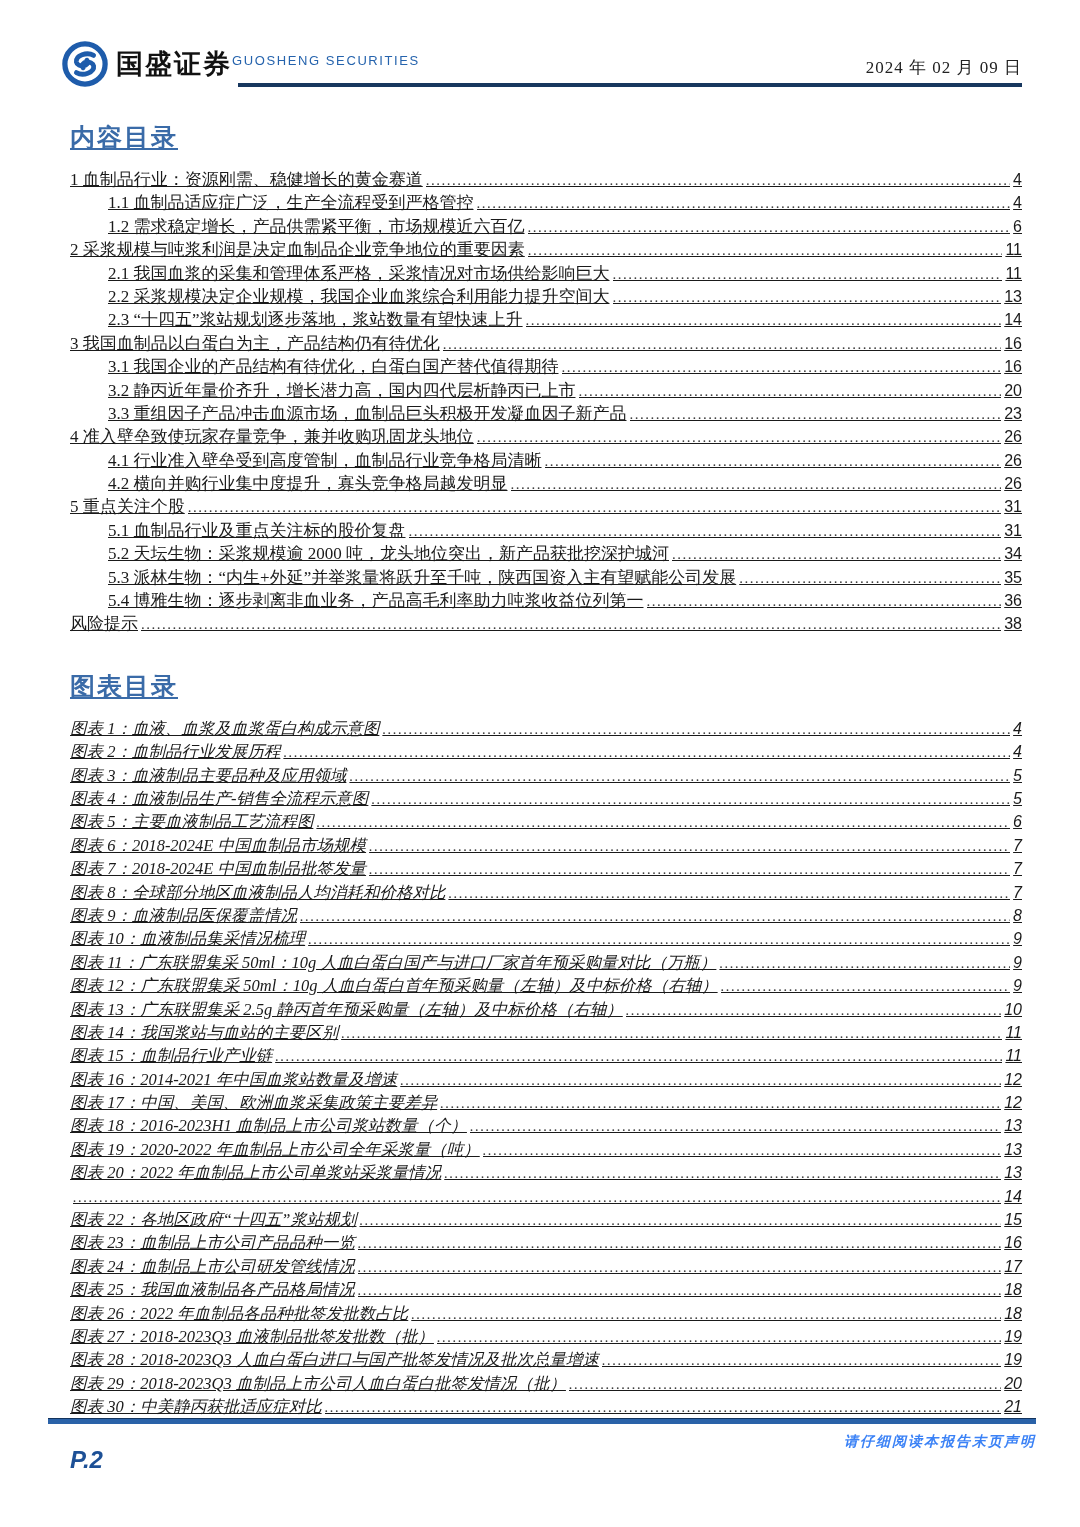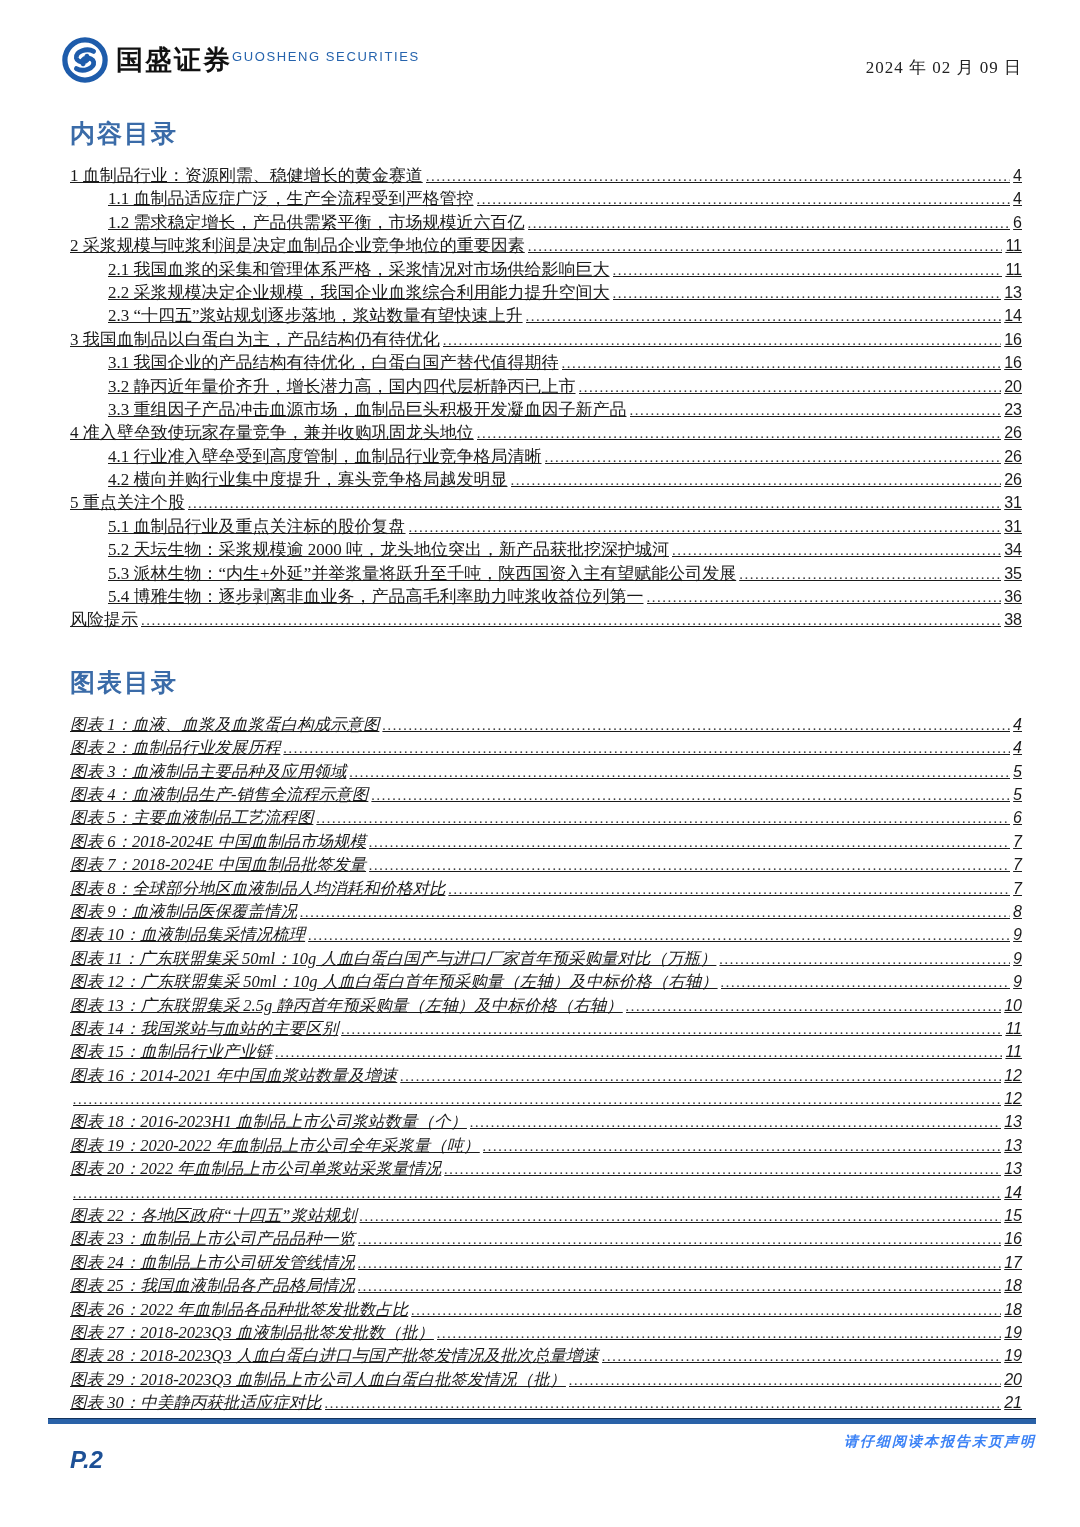--- a/index.html
+++ b/index.html
@@ -8,28 +8,29 @@
     font-family:"Liberation Serif","DejaVu Serif",serif;
     color:#1a1a1a;position:relative;overflow:hidden;box-sizing:border-box;
   }
   
   .header{display:flex;align-items:flex-end;padding:28px 58px 0 62px;}
   .logo{display:flex;align-items:center;width:176px;flex:0 0 auto;}
   .logo-mark{width:46px;height:46px;flex:0 0 auto;margin-right:8px;}
   .logo-names{display:flex;flex-direction:row;line-height:1;}
   .brand-cn{font-family:"Liberation Sans","DejaVu Sans",sans-serif;font-weight:bold;font-size:27px;color:#111;letter-spacing:2px;white-space:nowrap;}
   .brand-en{font-family:"Liberation Sans","DejaVu Sans",sans-serif;font-size:13px;color:#2563ad;letter-spacing:1.6px;margin-top:3px;white-space:nowrap;}
-  .header-right{flex:1;display:flex;justify-content:flex-end;margin-top:28px;}
+  .header-right{flex:1;display:flex;flex-direction:column;justify-content:flex-end;margin-top:28px;}
   .header-date{text-align:right;font-size:17px;color:#222;margin-bottom:4px;letter-spacing:1px;}
   .header-rule{height:4px;background:#17375e;}
   
   .content{padding:0 58px 0 70px;}
   .section-title{
     font-size:25px;font-weight:bold;color:#3a6ba8;margin:34px 0 14px 0;
     letter-spacing:2px;
+    text-decoration:underline;
   }
   .toc-rows{width:952px;}
   .toc-row{
     display:flex;align-items:baseline;height:23.4px;line-height:23.4px;
     font-size:17px;white-space:nowrap;text-decoration:underline;
   }
   .toc-row .t{flex:0 0 auto;}
   .toc-row.lvl2 .t{padding-left:38px;}
   .toc-row .dots{
     flex:1 1 auto;overflow:hidden;color:#3b3b3b;letter-spacing:1.5px;
@@ -259,20 +260,21 @@
             <span class="t">图表 15：血制品行业产业链</span>
             <span class="dots">....................................................................................................................................................................................................................................................................</span>
             <span class="pg">11</span>
           </div>
           <div class="toc-row">
             <span class="t">图表 16：2014-2021 年中国血浆站数量及增速</span>
             <span class="dots">....................................................................................................................................................................................................................................................................</span>
             <span class="pg">12</span>
           </div>
           <div class="toc-row">
+            <span class="t">图表 17：中国、美国、欧洲血浆采集政策主要差异</span>
             <span class="dots">....................................................................................................................................................................................................................................................................</span>
             <span class="pg">12</span>
           </div>
           <div class="toc-row">
             <span class="t">图表 18：2016-2023H1 血制品上市公司浆站数量（个）</span>
             <span class="dots">....................................................................................................................................................................................................................................................................</span>
             <span class="pg">13</span>
           </div>
           <div class="toc-row">
             <span class="t">图表 19：2020-2022 年血制品上市公司全年采浆量（吨）</span>

